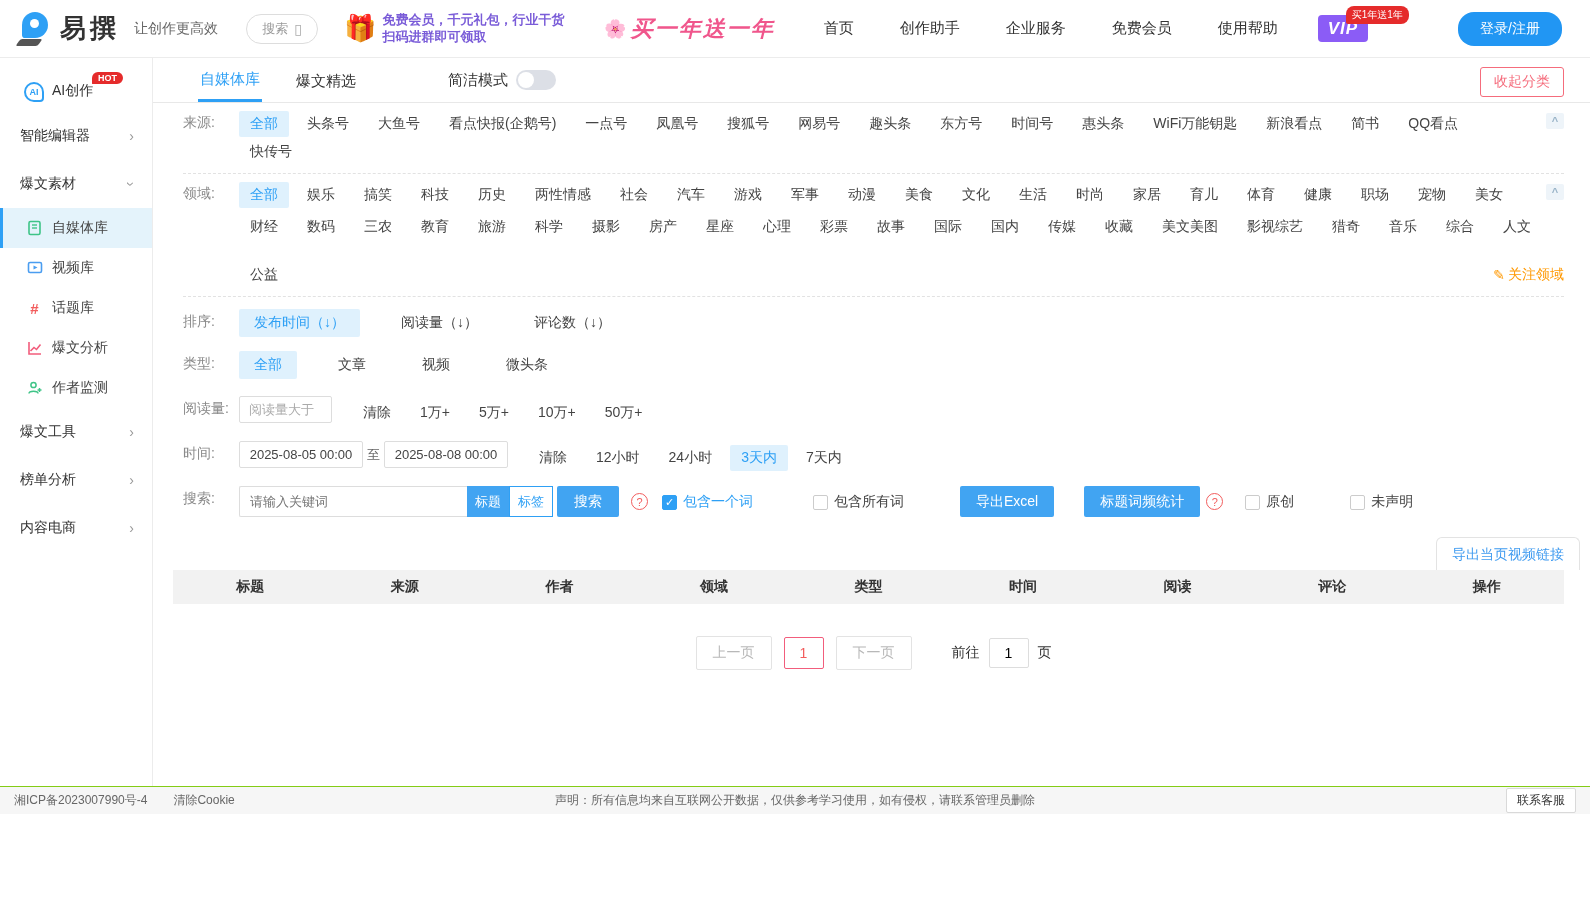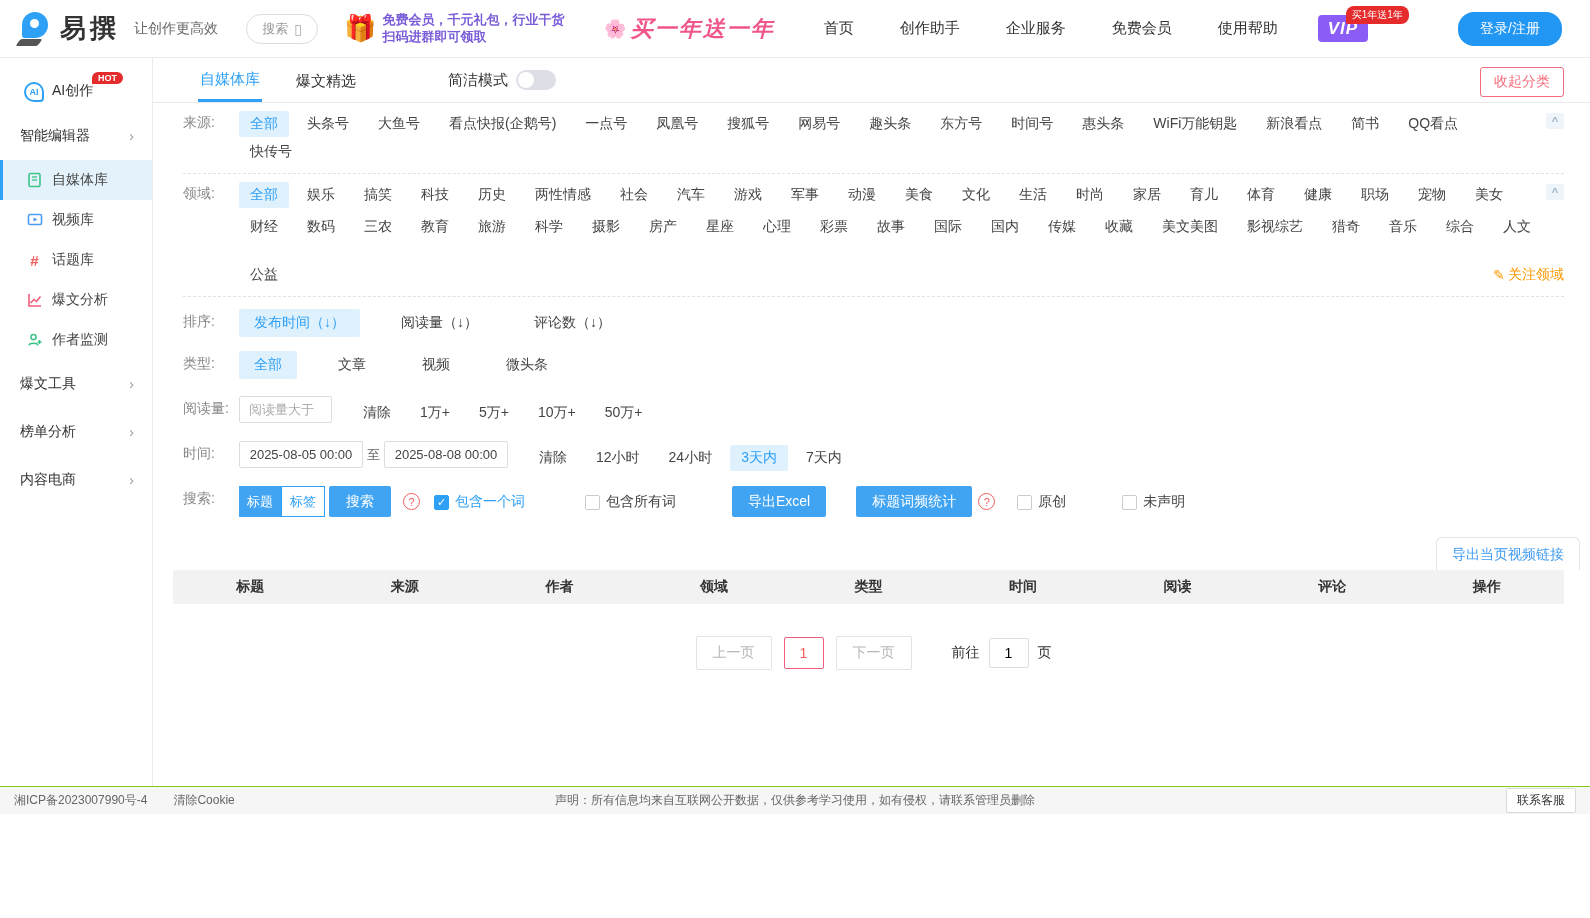--- a/index.html
+++ b/index.html
@@ -183,20 +183,24 @@
     <aside class="sidebar">
       <div class="side-ai">
         <span class="ai-icon">AI</span>
         <span>AI创作</span>
         <span class="hot">HOT</span>
       </div>
       <div class="side-group">
         <span>智能编辑器</span>
         <span class="chev">›</span>
       </div>
+      <div class="side-group">
+        <span>爆文素材</span>
+        <span class="chev down">›</span>
+      </div>
       <div class="side-sub active">
         <span class="subicon">
           <svg width="16" height="16" viewBox="0 0 16 16">
               <rect x="2" y="1.5" width="11" height="13" rx="1.5" fill="none" stroke="#3ec487" stroke-width="1.6"></rect>
               <line x1="5" y1="5" x2="10" y2="5" stroke="#3ec487" stroke-width="1.4"></line>
               <line x1="5" y1="8" x2="10" y2="8" stroke="#3ec487" stroke-width="1.4"></line>
             </svg>
         </span>
         <span>自媒体库</span>
       </div>
@@ -392,20 +396,21 @@
             <span class="chip">12小时</span>
             <span class="chip">24小时</span>
             <span class="chip active">3天内</span>
             <span class="chip">7天内</span>
           </div>
       </div>
 
       <div class="frow">
         <span class="flabel">搜索:</span>
         <div class="search-group">
+          <input class="search-inp" placeholder="请输入关键词" style="">
           <span class="scope-btn on">标题</span>
           <span class="scope-btn off">标签</span>
           <button class="search-btn">搜索</button>
         </div>
         <span class="helpq">?</span>
         <div class="cbrow">
           <span class="cb checked">✓</span>
           <span class="cb-blue">包含一个词</span>
         </div>
         <div class="cbrow" style="margin-left:60px;">

